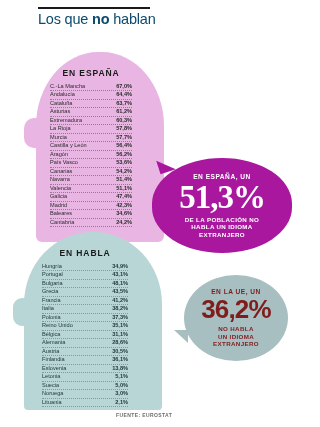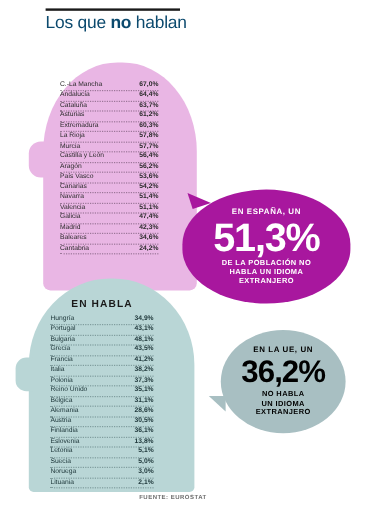--- a/index.html
+++ b/index.html
@@ -120,41 +120,42 @@
     font-size: 6.6px;
     font-weight: 700;
     letter-spacing: 0.5px;
     margin-bottom: 1px;
   }
   .bub-big {
     font-size: 33px;
     font-weight: 700;
     line-height: 33px;
     letter-spacing: -1px;
+    font-family: Liberation Serif, serif;
   }
   .bub-bot {
     font-size: 6.2px;
     font-weight: 700;
     letter-spacing: 0.35px;
     line-height: 7.4px;
     margin-top: 2px;
   }
 
   
   .bubble-eu {
     position: absolute;
     left: 184px; top: 275px;
     width: 104px; height: 86px;
     background: #a8bfc2;
     border-radius: 50%;
     display: flex;
     flex-direction: column;
     align-items: center;
     justify-content: center;
-    color: #000000;
+    color: #7f1d1d;
     text-align: center;
     padding: 3px 6px;
   }
   .bubble-eu-tail {
     position: absolute;
     left: 174px; top: 330px;
     width: 0; height: 0;
     border-right: 14px solid #a8bfc2;
     border-top: 0 solid transparent;
     border-bottom: 13px solid transparent;
@@ -185,20 +186,21 @@
   <div class="title">
     <span>Los que </span><b>no</b><span> hablan</span><br>
   </div>
 
   <div class="head-pink"></div>
   <div class="head-pink-nose"></div>
   <div class="head-teal"></div>
   <div class="head-teal-nose"></div>
 
   <div class="panel" id="panel-spain">
+    <div class="panel-heading">EN ESPAÑA</div>
     <div class="rows" id="rows-spain">
         <div class="row">
           <span class="name">C.-La Mancha</span>
           <span class="val">67,0%</span>
         </div>
         <div class="row">
           <span class="name">Andalucía</span>
           <span class="val">64,4%</span>
         </div>
         <div class="row">

